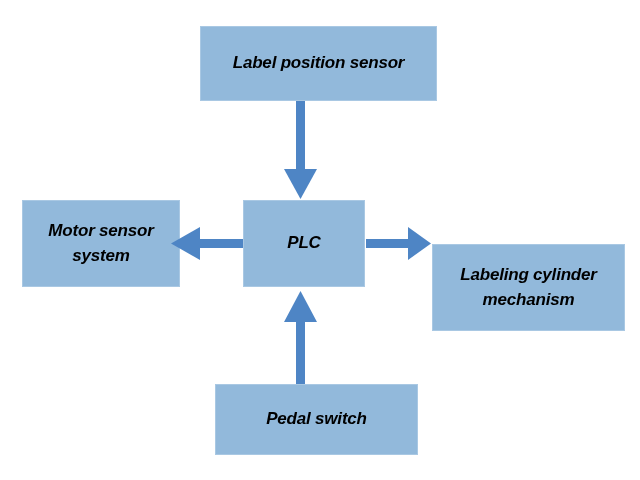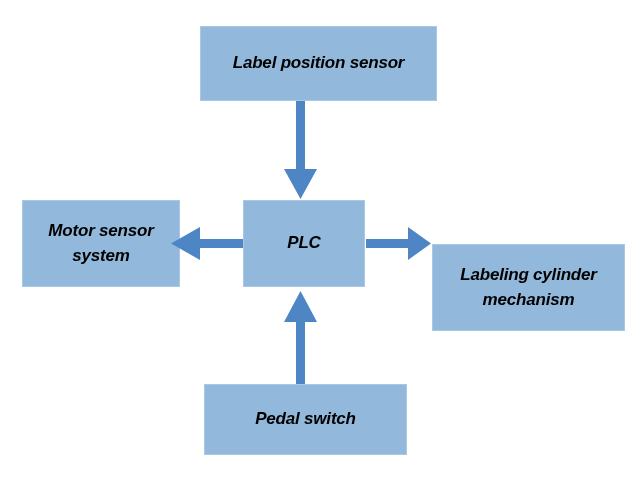--- a/index.html
+++ b/index.html
@@ -65,21 +65,21 @@
     height: 87px;
   }
   #box-cylinder {
     left: 432px;
     top: 200px;
     width: 193px;
     height: 87px;
     margin-top: 44px;
   }
   #box-pedal {
-    left: 204px;
+    left: 215px;
     top: 384px;
     width: 203px;
     height: 71px;
   }
 
   
   #arrow-layer {
     position: absolute;
     left: 0;
     top: 0;

